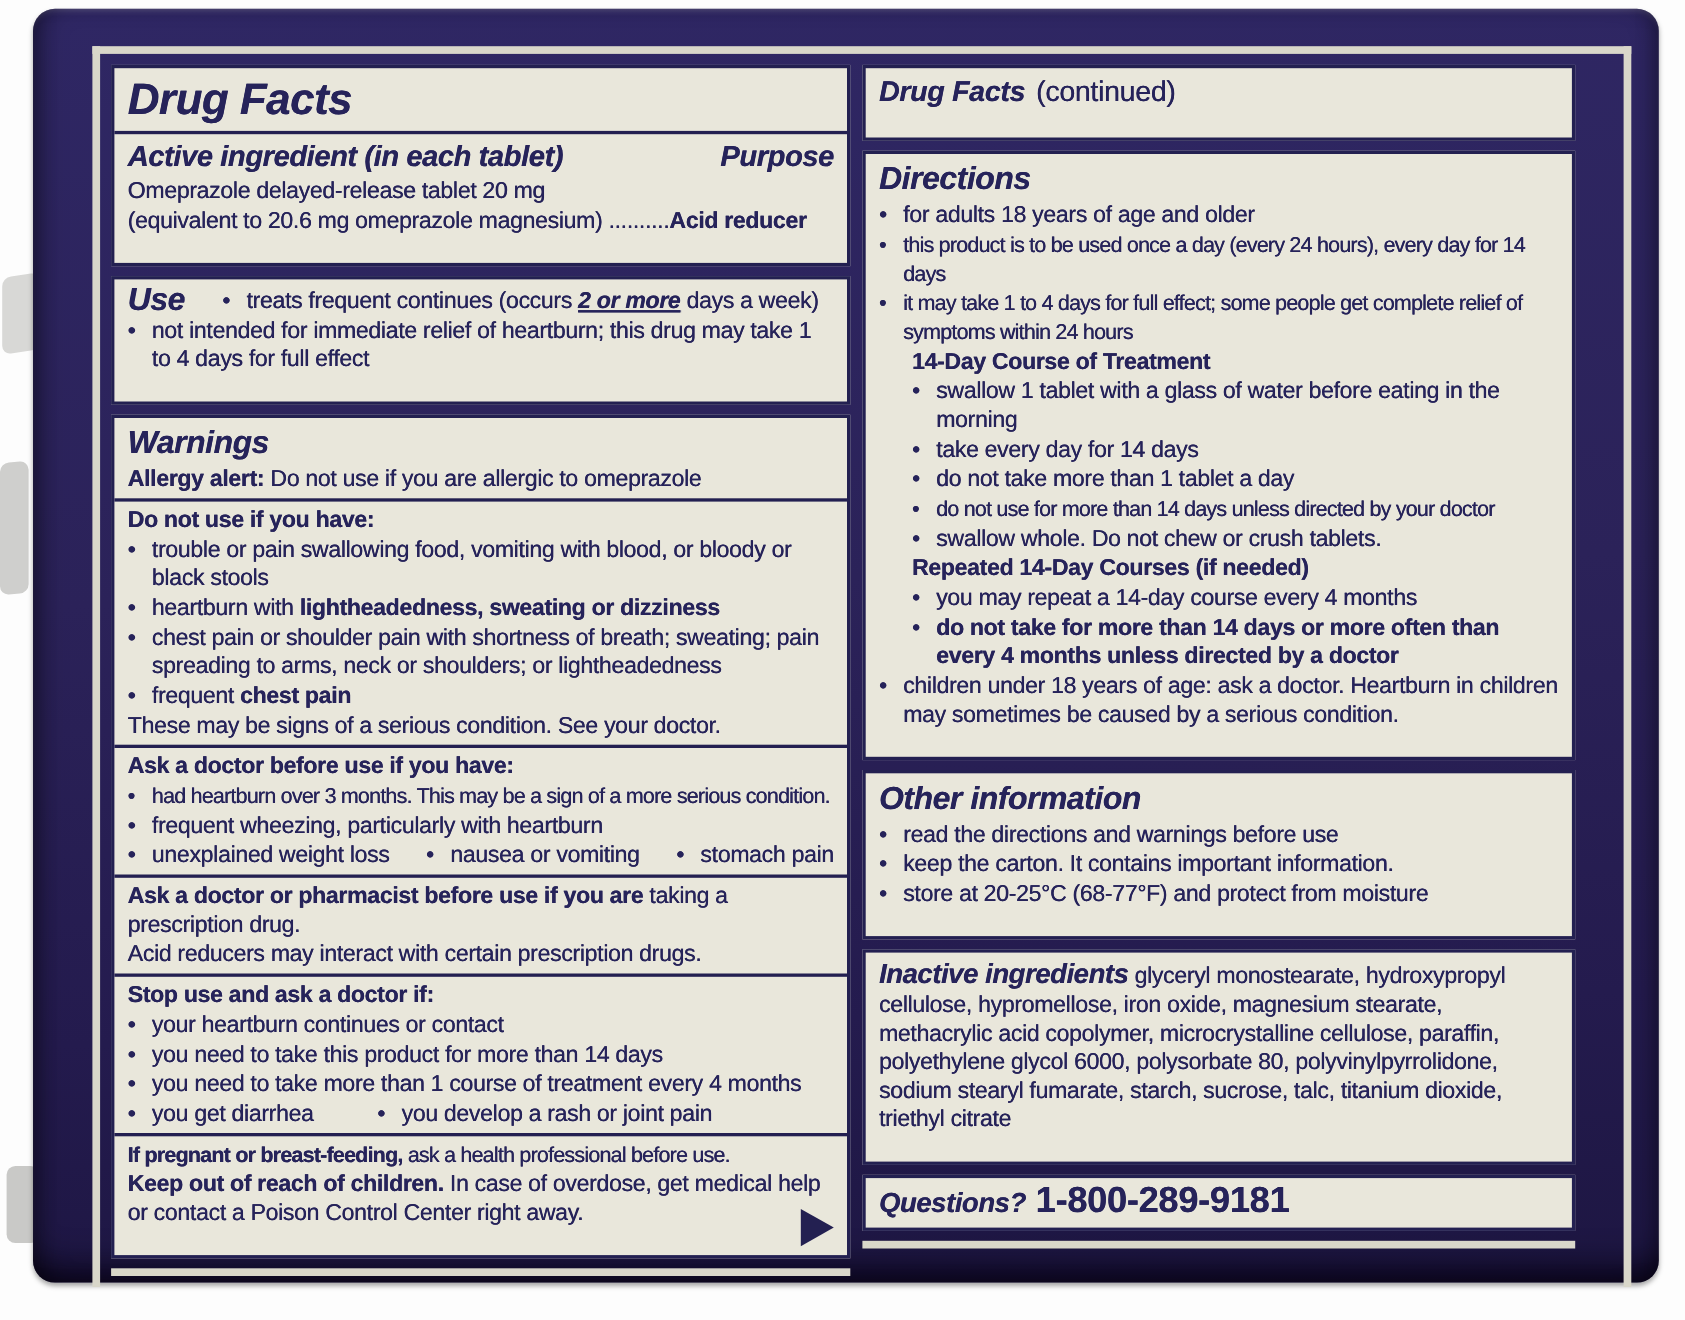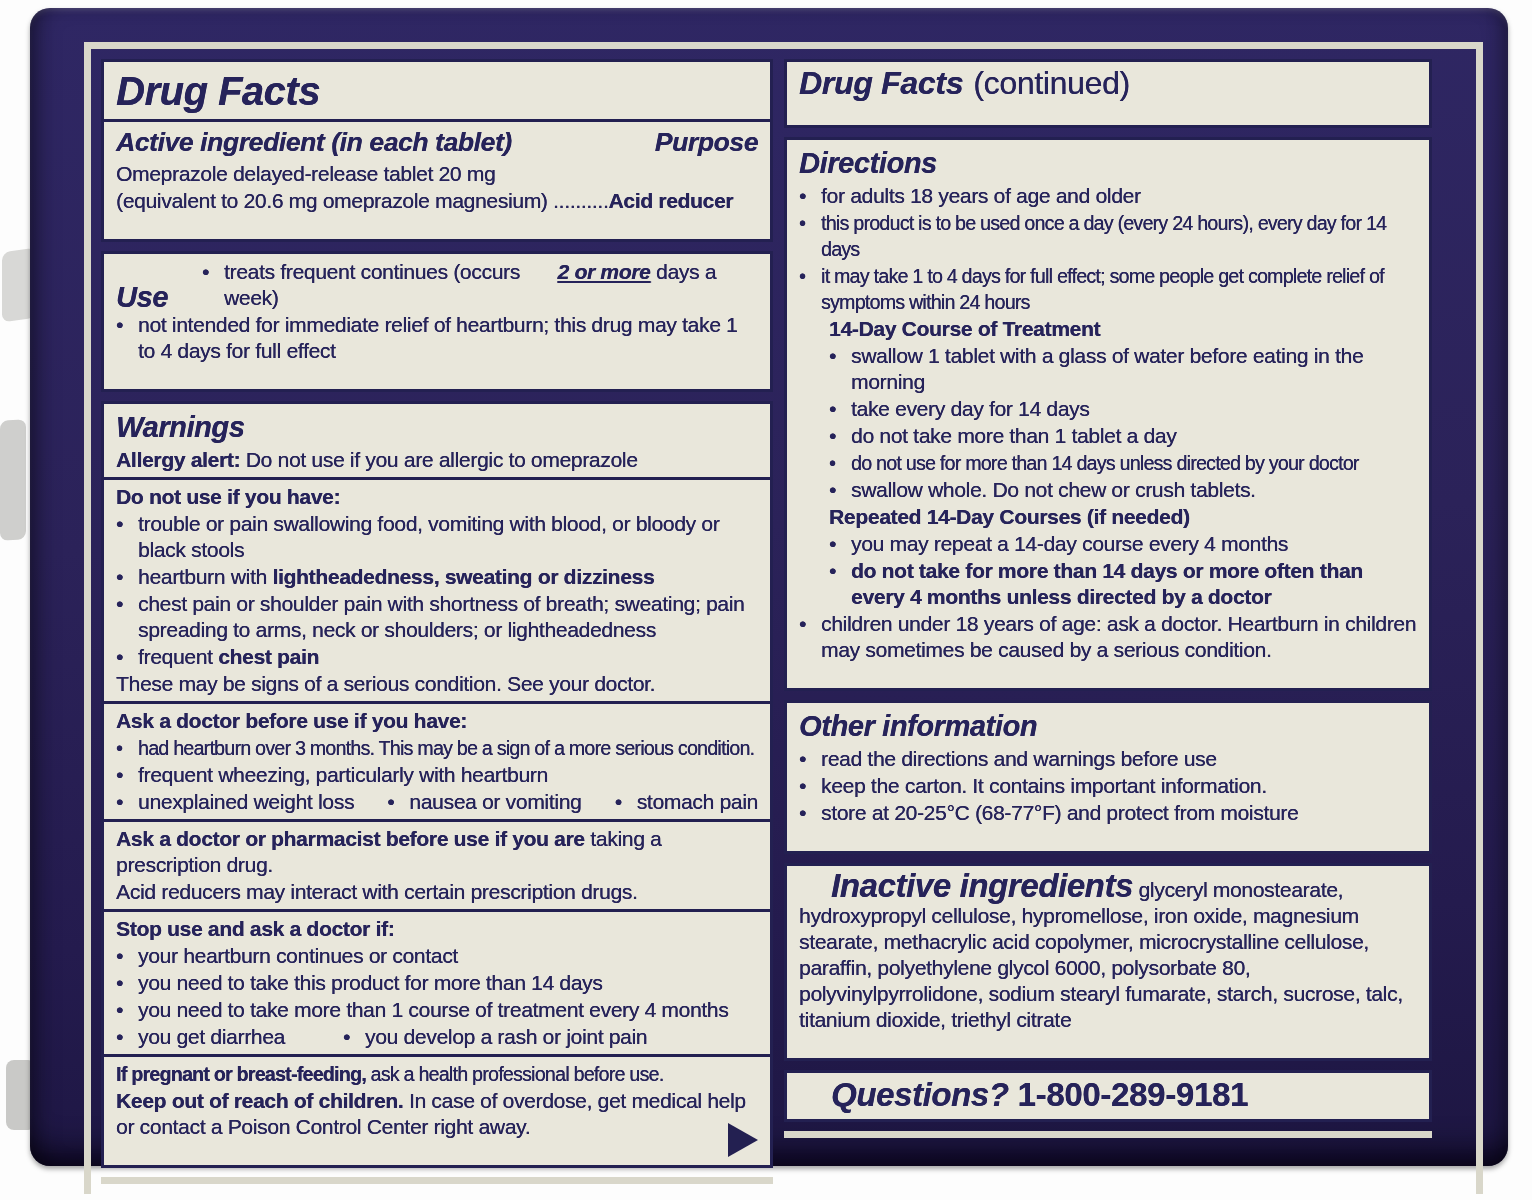--- a/index.html
+++ b/index.html
@@ -25,43 +25,43 @@
   .panel{background:#e9e7db;border:3px solid #232051;padding:4px 12px 24px;position:relative;
          text-shadow:0.25px 0 0 currentColor;}
   .frame-bottom{height:7px;background:#d9d7ca;}
 
   
   .df-title{font-size:40px;line-height:46px;font-weight:700;font-style:italic;letter-spacing:-0.5px;padding:2px 0 5px;}
   .df-rule{height:3px;background:#232051;margin:0 -12px;}
   .ai-row{display:flex;justify-content:space-between;font-size:26.5px;line-height:33px;
           font-weight:700;font-style:italic;letter-spacing:-0.4px;margin:4px 0 2px;}
   .sec-title{font-size:29px;line-height:34px;font-weight:700;font-style:italic;letter-spacing:-0.4px;margin:2px 0 3px;}
-  .cont-title{font-size:32px;line-height:35px;letter-spacing:-0.3px;}
+  .cont-title{font-size:26px;line-height:35px;letter-spacing:-0.3px;}
   .ct-main{font-weight:700;font-style:italic;margin-right:10px;}
 
   
   .blk{font-size:21px;line-height:26px;letter-spacing:-0.3px;margin:1px 0;}
   .bflex{display:flex;}
   .marker{flex:none;width:22px;}
   .b2{margin-left:30px;}
   .sh{font-weight:700;}
   .sh2{margin-left:30px;font-weight:700;}
   .rule{height:3px;background:#232051;margin:4px -12px;}
   .row{display:flex;gap:58px;}
   .row.spread{justify-content:space-between;gap:0;}
   .bi{display:flex;}
   .lead{display:flex;align-items:flex-end;}
   .leadtxt{font-size:29px;line-height:28px;font-weight:700;font-style:italic;letter-spacing:-0.4px;margin-right:34px;}
   .tight{font-size:19.5px;letter-spacing:-0.7px;}
 
   
   .rb{font-weight:700;}
-  .ri{font-style:italic;margin-left:32px;}
+  .ri{font-style:italic;}
   .ru{text-decoration:underline;}
-  .rh{font-size:33px;line-height:30px;letter-spacing:-0.4px;}
+  .rh{font-size:25px;line-height:30px;letter-spacing:-0.4px;}
   .rm{font-size:33px;}
 
   .warn-arrow{position:absolute;right:12px;bottom:8px;width:0;height:0;
               border-left:30px solid #232051;border-top:17px solid transparent;border-bottom:17px solid transparent;}
   .q-panel{padding-top:6px;padding-bottom:6px;}
 </style>
 </head>
 <body>
 
 <div class="canvas">

